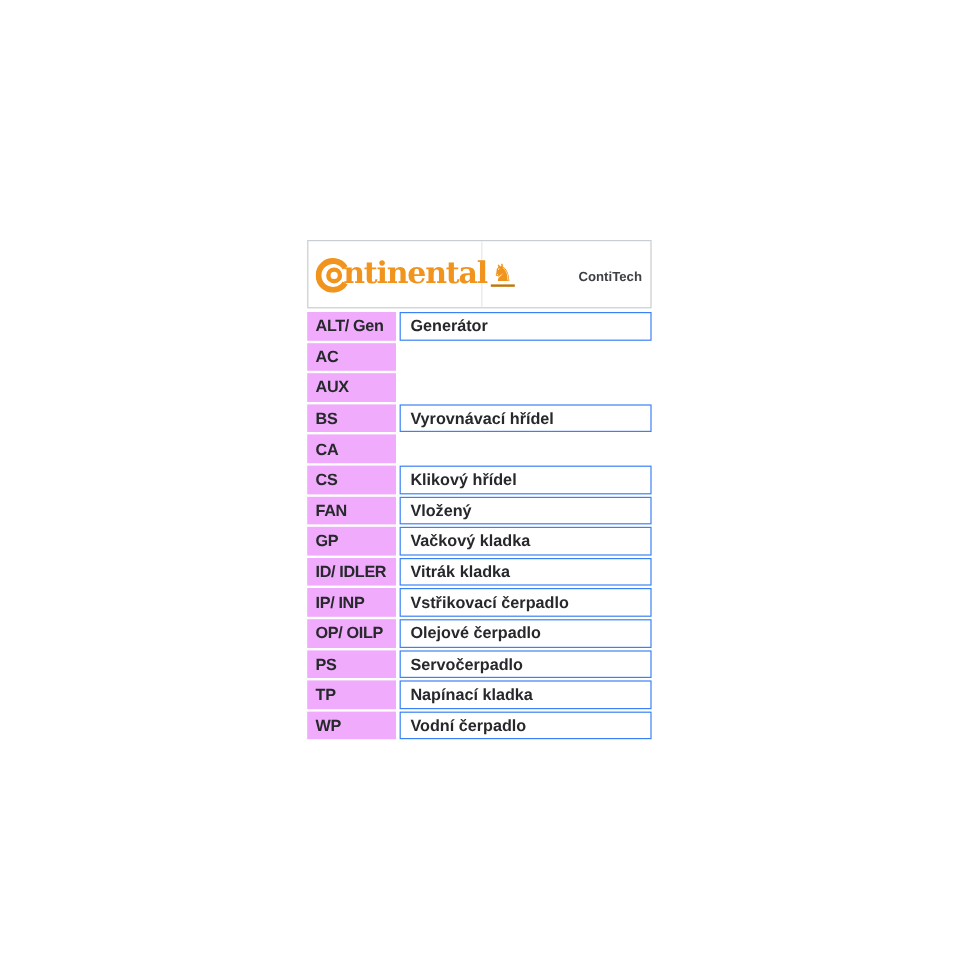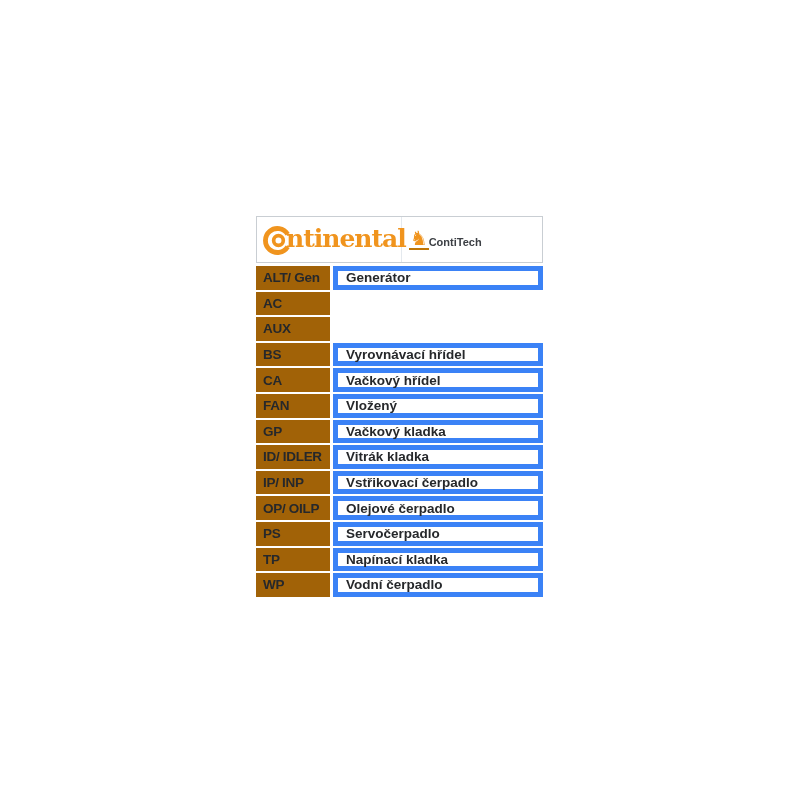--- a/index.html
+++ b/index.html
@@ -13,30 +13,29 @@
   }
   .sheet {
     position: absolute;
     left: 256px;
     top: 200px;
     width: 287px;
   }
   
   .brand-bar {
     box-sizing: border-box;
-    height: 47px;
+    height: 57px;
     border: 1px solid #c9ced3;
     background: #ffffff;
     display: flex;
     align-items: center;
-    justify-content: flex-start;
+    justify-content: space-between;
     padding: 0 7px 0 6px;
     margin-bottom: 3px;
     position: relative;
-    margin-top: 16px;
   }
   .brand-bar .faint-divider {
     position: absolute;
     left: 144px;
     top: 0;
     bottom: 0;
     width: 1px;
     background: #e4e9ee;
   }
   .logo {
@@ -81,35 +80,35 @@
   
   .grow {
     display: flex;
     height: 23.6px;
     margin-bottom: 2px;
   }
   .code {
     box-sizing: border-box;
     width: 74px;
     margin-right: 3px;
-    background: #a16207;
+    background: #f0abfc;
     display: flex;
     align-items: center;
     padding-left: 7px;
     font-weight: bold;
     font-size: 13.5px;
     letter-spacing: -0.3px;
     color: #26282b;
     white-space: nowrap;
   }
   .meaning {
     box-sizing: border-box;
     flex: 1;
     background: #ffffff;
-    border: 5px solid #3b82f6;
+    border: 1px solid #3b82f6;
     display: flex;
     align-items: center;
     padding-left: 8px;
     font-weight: bold;
     font-size: 13.5px;
     color: #26282b;
     white-space: nowrap;
   }
 </style>
 </head>
@@ -139,21 +138,24 @@
   </div>
   <div class="grow">
     <div class="code">AUX</div>
   </div>
   <div class="grow">
     <div class="code">BS</div>
     <div class="meaning">Vyrovnávací hřídel</div>
   </div>
   <div class="grow">
     <div class="code">CA</div>
-    <div class="meaning">Vačkový hřídel</div>
+  </div>
+  <div class="grow">
+    <div class="code">CS</div>
+    <div class="meaning">Klikový hřídel</div>
   </div>
   <div class="grow">
     <div class="code">FAN</div>
     <div class="meaning">Vložený</div>
   </div>
   <div class="grow">
     <div class="code">GP</div>
     <div class="meaning">Vačkový kladka</div>
   </div>
   <div class="grow">

